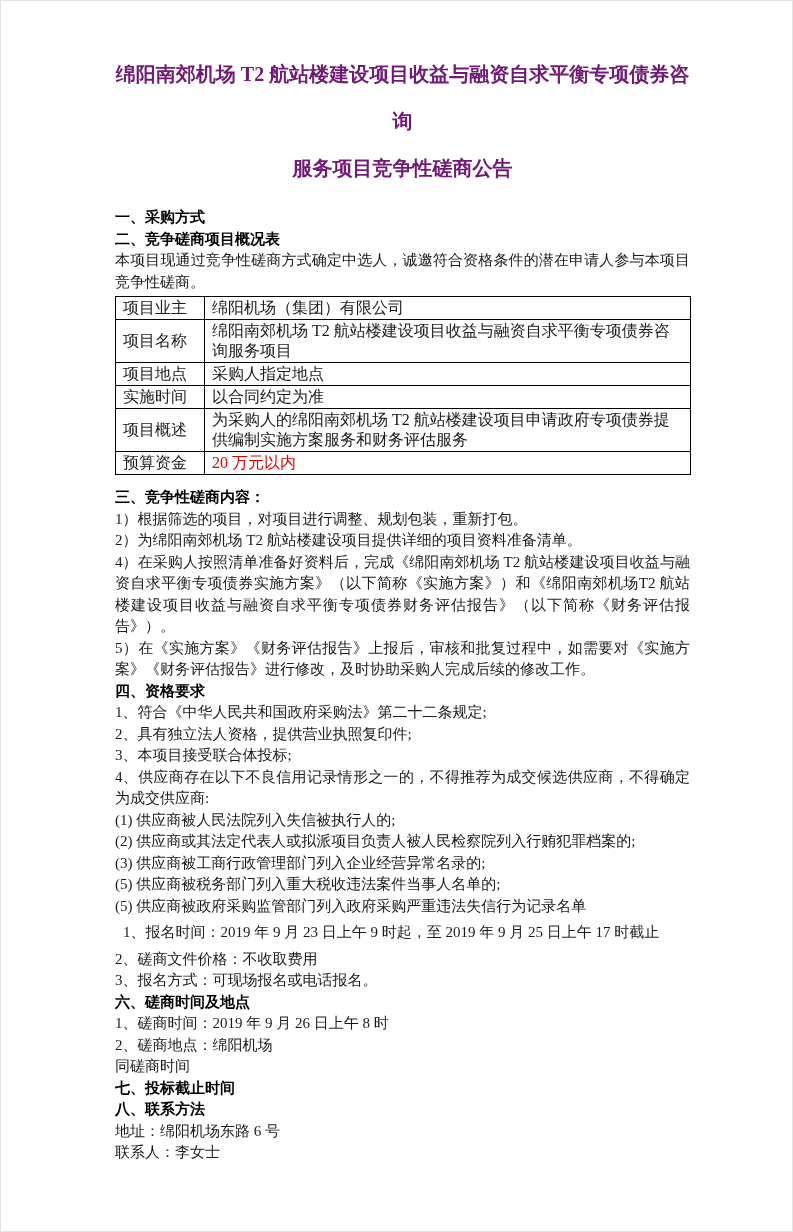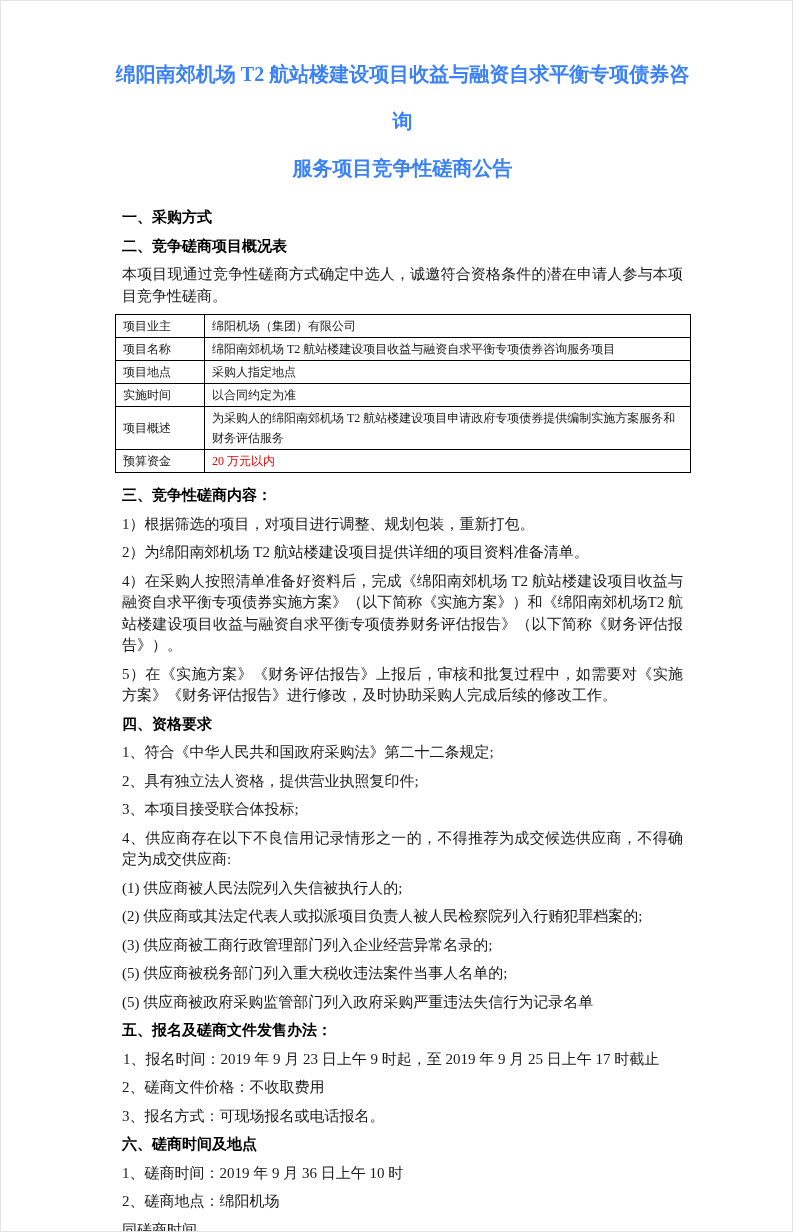--- a/index.html
+++ b/index.html
@@ -16,42 +16,42 @@
     overflow: hidden;
   }
   .content {
     padding: 50px 102px 0 114px;
   }
   .doc-title {
     font-size: 20px;
     font-weight: bold;
     text-align: center;
     line-height: 47px;
-    color: #3b82f6;
+    color: #701a75;
     margin: 0 0 15px 0;
   }
   .line {
     font-size: 15px;
     line-height: 21.5px;
-    margin: 7px;
+    margin: 0;
     text-align: justify;
   }
   .heading {
     font-weight: bold;
     color: #000000;
   }
   table.overview {
     border-collapse: collapse;
     width: 576px;
     margin: 3px 0 12px 0;
     table-layout: fixed;
   }
   table.overview td {
     border: 1px solid #000000;
-    font-size: 12px;
+    font-size: 16px;
     line-height: 20px;
     padding: 1px 7px;
     vertical-align: middle;
     text-align: left;
   }
   td.col-label { width: 74px; }
   .red-text { color: #e60000; margin-left: 17px; }
   .sp-item { margin: 5px 8px; }
 </style>
 </head>
@@ -109,27 +109,26 @@
     <p class="line">1、符合《中华人民共和国政府采购法》第二十二条规定;</p>
     <p class="line">2、具有独立法人资格，提供营业执照复印件;</p>
     <p class="line">3、本项目接受联合体投标;</p>
     <p class="line">4、供应商存在以下不良信用记录情形之一的，不得推荐为成交候选供应商，不得确定为成交供应商:</p>
     <p class="line">(1) 供应商被人民法院列入失信被执行人的;</p>
     <p class="line">(2) 供应商或其法定代表人或拟派项目负责人被人民检察院列入行贿犯罪档案的;</p>
     <p class="line">(3) 供应商被工商行政管理部门列入企业经营异常名录的;</p>
     <p class="line">(5) 供应商被税务部门列入重大税收违法案件当事人名单的;</p>
     <p class="line">(5) 供应商被政府采购监管部门列入政府采购严重违法失信行为记录名单</p>
 
-    <p class="line heading">五、报名及磋商文件发售办法：</p>
     <p class="line sp-item">1、报名时间：2019 年 9 月 23 日上午 9 时起，至 2019 年 9 月 25 日上午 17 时截止</p>
     <p class="line">2、磋商文件价格：不收取费用</p>
     <p class="line">3、报名方式：可现场报名或电话报名。</p>
 
     <p class="line heading">六、磋商时间及地点</p>
-    <p class="line">1、磋商时间：2019 年 9 月 36 日上午 10 时</p>
+    <p class="line">1、磋商时间：2019 年 9 月 26 日上午 8 时</p>
     <p class="line">2、磋商地点：绵阳机场</p>
 
     <p class="line">同磋商时间</p>
     <p class="line heading">七、投标截止时间</p>
 
     <p class="line heading">八、联系方法</p>
     <p class="line">地址：绵阳机场东路 6 号</p>
     <p class="line">联系人：李女士</p>
 
   </div>

